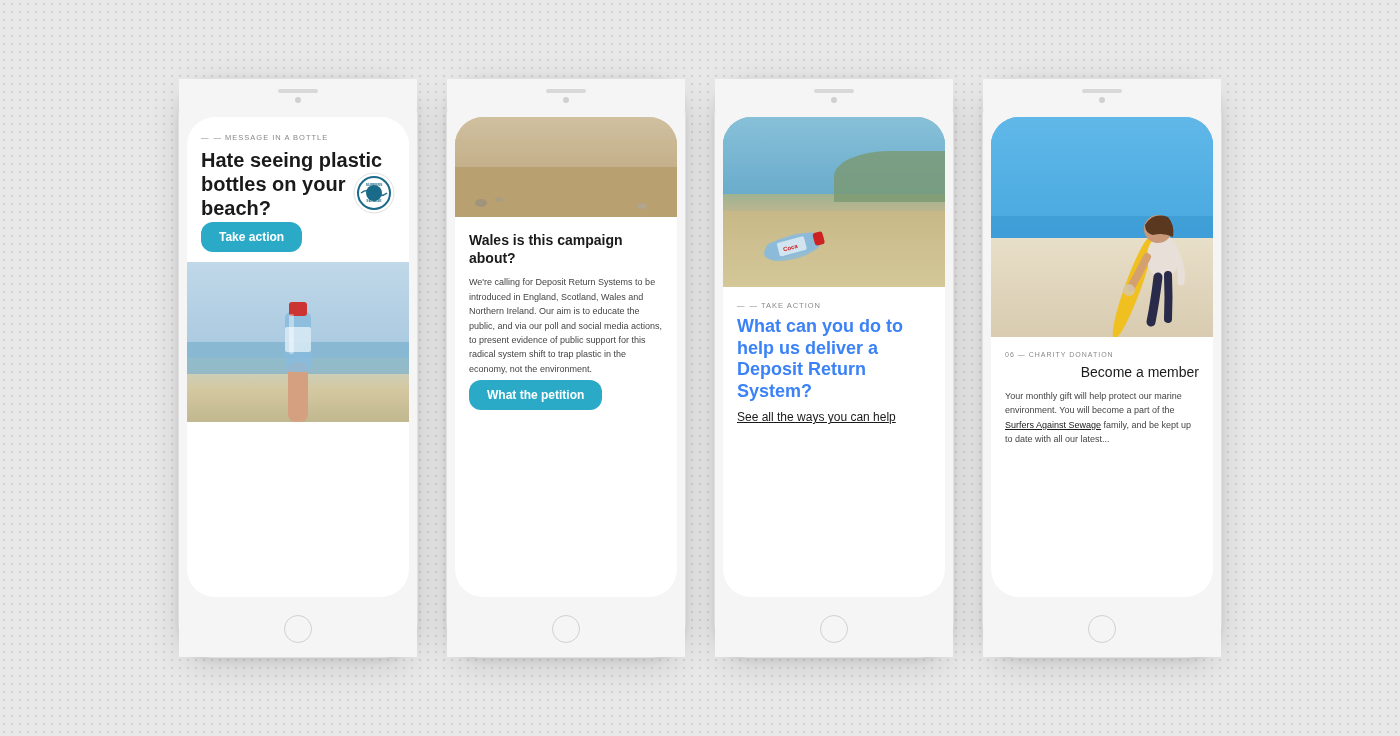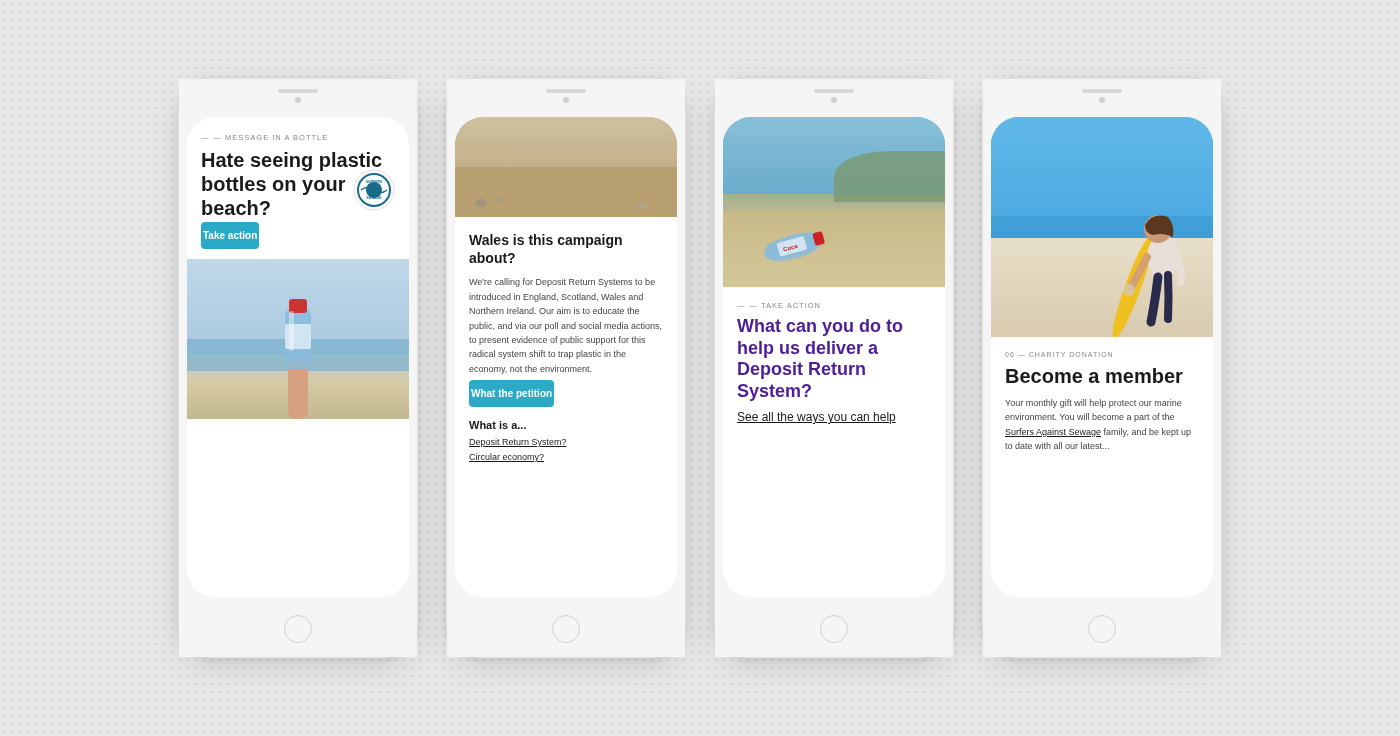--- a/index.html
+++ b/index.html
@@ -117,23 +117,23 @@
       font-weight: 800;
       line-height: 1.2;
       color: #1a1a1a;
       margin-bottom: 2px;
     }
 
     .btn-teal {
       background: #2baac8;
       color: white;
       border: none;
-      padding: 8px 2px;
-      border-radius: 4px;
-      font-size: 10px;
+      padding: 8px 18px;
+      border-radius: 12px;
+      font-size: 12px;
       font-weight: 600;
       cursor: pointer;
       display: inline-block;
     }
 
     .logo-overlay {
       position: absolute;
       right: 14px;
       bottom: 48px;
       width: 42px;
@@ -217,21 +217,21 @@
     }
 
     
     .phone3-text-area {
       padding: 14px;
     }
 
     .phone3-heading {
       font-size: 18px;
       font-weight: 800;
-      color: #4c1d95;
+      color: #3b82f6;
       line-height: 1.2;
       margin-bottom: 8px;
     }
 
     .see-all-link {
       font-size: 12px;
       color: #1a1a1a;
       text-decoration: underline;
       cursor: pointer;
     }
@@ -245,25 +245,26 @@
       font-size: 7px;
       letter-spacing: 1px;
       color: #888;
       margin-bottom: 6px;
       display: flex;
       align-items: center;
       gap: 3px;
     }
 
     .phone4-heading {
-      font-size: 20px;
-      font-weight: 700;
+      font-size: 14px;
+      font-weight: 400;
       color: #1a1a1a;
       line-height: 1.2;
       margin-bottom: 8px;
+      text-align: right;
     }
 
     .phone4-body {
       font-size: 9px;
       color: #444;
       line-height: 1.6;
     }
 
     .phone4-body a {
       color: #1a1a1a;
@@ -344,25 +345,20 @@
           <div style="position:absolute;top:50%;left:0;right:0;height:50%;background:#b8a070;"></div>
 
           <div style="position:absolute;bottom:10px;left:20px;width:12px;height:8px;background:#888;border-radius:50%;opacity:0.5;"></div>
           <div style="position:absolute;bottom:15px;left:40px;width:8px;height:5px;background:#999;border-radius:50%;opacity:0.4;"></div>
           <div style="position:absolute;bottom:8px;right:30px;width:10px;height:6px;background:#aaa;border-radius:50%;opacity:0.5;"></div>
         </div>
         <div class="phone2-content">
           <div class="phone2-heading">Wales is this campaign about?</div>
           <div class="phone2-body">We're calling for Deposit Return Systems to be introduced in England, Scotland, Wales and Northern Ireland. Our aim is to educate the public, and via our poll and social media actions, to present evidence of public support for this radical system shift to trap plastic in the economy, not the environment.</div>
           <button class="btn-teal">What the petition</button>
-          <div class="what-is-section">
-            <div class="what-is-title">What is a...</div>
-            <a class="link-item">Deposit Return System?</a>
-            <a class="link-item">Circular economy?</a>
-          </div>
         </div>
       </div>
     </div>
     <div class="phone-bottom">
       <div class="phone-home-btn"></div>
     </div>
   </div>
 
   <div class="phone">
     <div class="phone-top">

